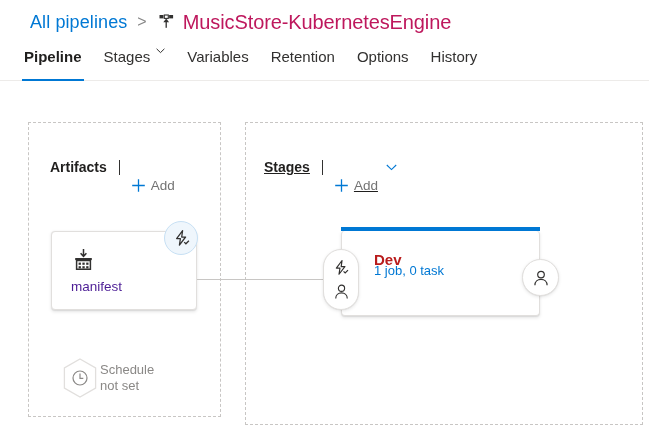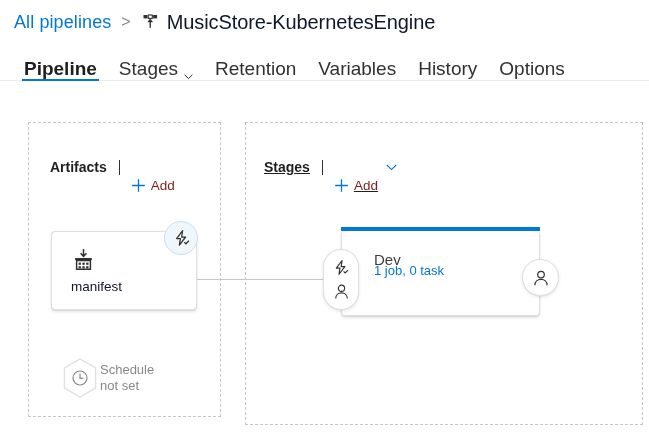--- a/index.html
+++ b/index.html
@@ -8,44 +8,44 @@
     width: 649px; height: 436px;
     background: #ffffff;
     font-family: "Liberation Sans", sans-serif;
     color: #201f1e;
     overflow: hidden;
   }
   .page { position: relative; width: 649px; height: 436px; background:#fff; }
 
   
   .breadcrumb {
-    position: absolute; left: 14px; top: 6px;
+    position: absolute; left: 30px; top: 6px;
     display: flex; align-items: center; height: 32px;
   }
   .bc-link {
     font-size: 18px; color: #0078d4; cursor: pointer;
     letter-spacing: .1px; white-space: nowrap;
   }
   .bc-sep {
     font-size: 16px; color: #868686; margin: 0 9px 0 10px; font-weight: 400;
   }
   .bc-icon { width: 20px; height: 20px; margin-right: 7px; display:block; }
   .bc-title {
-    font-size: 20px; color: #0f172a; white-space: nowrap; letter-spacing: -.1px;
+    font-size: 20px; color: #be185d; white-space: nowrap; letter-spacing: -.1px;
   }
 
   
   .tabbar {
     position: absolute; left: 0; top: 48px; width: 649px; height: 33px;
     border-bottom: 1px solid #edebe9;
     display: flex; align-items: flex-start; padding-left: 13px;
   }
   .tab {
-    position: relative; height: 32px; display: flex; align-items: flex-end;
-    padding: 0 11px; font-size: 19px; color: #323130; cursor: pointer;
+    position: relative; height: 32px; display: flex; align-items: flex-start;
+    padding: 0 11px; font-size: 15px; color: #323130; cursor: pointer;
     white-space: nowrap;
   }
   .tab.active { font-weight: bold; color: #201f1e; }
   .tab.active::after {
     content: ""; position: absolute; left: 9px; right: 9px; bottom: -1px;
     height: 2px; background: #0078d4;
   }
   .tab .caret { margin-left: 6px; display: inline-block; }
   .caret-svg { display:block; }
 
@@ -60,39 +60,39 @@
 
   .panel-head {
     position: absolute; display: flex; align-items: center; height: 20px;
     white-space: nowrap;
   }
   .panel-title { font-size: 14px; font-weight: bold; color: #201f1e; }
   .head-div {
     width: 1px; height: 15px; background: #323130; margin: 0 11px 0 12px;
   }
   .add-btn {
-    display: flex; align-items: center; color: #7f1d1d; font-size: 13.5px;
+    display: flex; align-items: center; color: #737373; font-size: 13.5px;
     cursor: pointer;
     margin-top: 36px;
   }
   .plus-svg { display:block; margin-right: 5px; }
   .head-caret { margin-left: 8px; display:flex; align-items:center; }
 
   
   .card {
     position: absolute; background: #fff; border: 1px solid #e1dfdd;
     border-radius: 4px;
     box-shadow: 0 1.2px 3.6px rgba(0,0,0,.10), 0 .3px .9px rgba(0,0,0,.07);
   }
   #artifact-card {
     left: 51px; top: 231px; width: 146px; height: 79px; cursor: pointer;
   }
   .artifact-icon { position:absolute; left: 20px; top: 16px; }
   .artifact-label {
-    position: absolute; left: 19px; top: 47px; font-size: 13.5px; color: #0f172a;
+    position: absolute; left: 19px; top: 47px; font-size: 13.5px; color: #4c1d95;
   }
 
   .trigger-badge {
     position: absolute; left: 164px; top: 221px;
     width: 34px; height: 34px; border-radius: 50%;
     background: #eff6fc; border: 1px solid #c7e0f4;
     display: flex; align-items: center; justify-content: center;
     cursor: pointer; z-index: 3;
   }
 
@@ -115,21 +115,21 @@
   
   #stage-card {
     left: 341px; top: 231px; width: 199px; height: 85px; cursor: pointer;
     border-top: none; z-index: 2;
   }
   .stage-topbar {
     position: absolute; left: -1px; top: -4px; width: 199px; height: 4px;
     background: #0078d4;
   }
   .stage-name {
-    position: absolute; left: 32px; top: 20px; font-size: 15px; color: #404040;
+    position: absolute; left: 32px; top: 20px; font-size: 15px; color: #b91c1c; font-weight: bold;
   }
   .stage-meta {
     position: absolute; left: 32px; top: 32px; font-size: 13px; color: #0078d4;
   }
   .pre-badge {
     position: absolute; left: 323px; top: 249px;
     width: 36px; height: 61px; border-radius: 18px;
     background: #fff; border: 1px solid #e1dfdd;
     box-shadow: 0 1.2px 3.6px rgba(0,0,0,.10), 0 .3px .9px rgba(0,0,0,.07);
     display: flex; flex-direction: column; align-items: center;
@@ -171,30 +171,30 @@
     </div>
     <div class="tab">
       <span>Stages</span>
       <span class="caret">
         <svg class="caret-svg" width="9" height="6" viewBox="0 0 9 6">
           <path d="M.6.8 L4.5 4.6 L8.4.8" fill="none" stroke="#323130" stroke-width="1"></path>
         </svg>
       </span>
     </div>
     <div class="tab">
+      <span>Variables</span>
+    </div>
+    <div class="tab">
       <span>Retention</span>
     </div>
     <div class="tab">
-      <span>Variables</span>
+      <span>Options</span>
     </div>
     <div class="tab">
       <span>History</span>
-    </div>
-    <div class="tab">
-      <span>Options</span>
     </div>
   </div>
 
   <div class="panel" id="artifacts-panel"></div>
 
   <div class="panel-head" style="left:50px; top:157px;">
     <span class="panel-title">Artifacts</span>
     <span class="head-div"></span>
     <span class="add-btn">
       <span>

